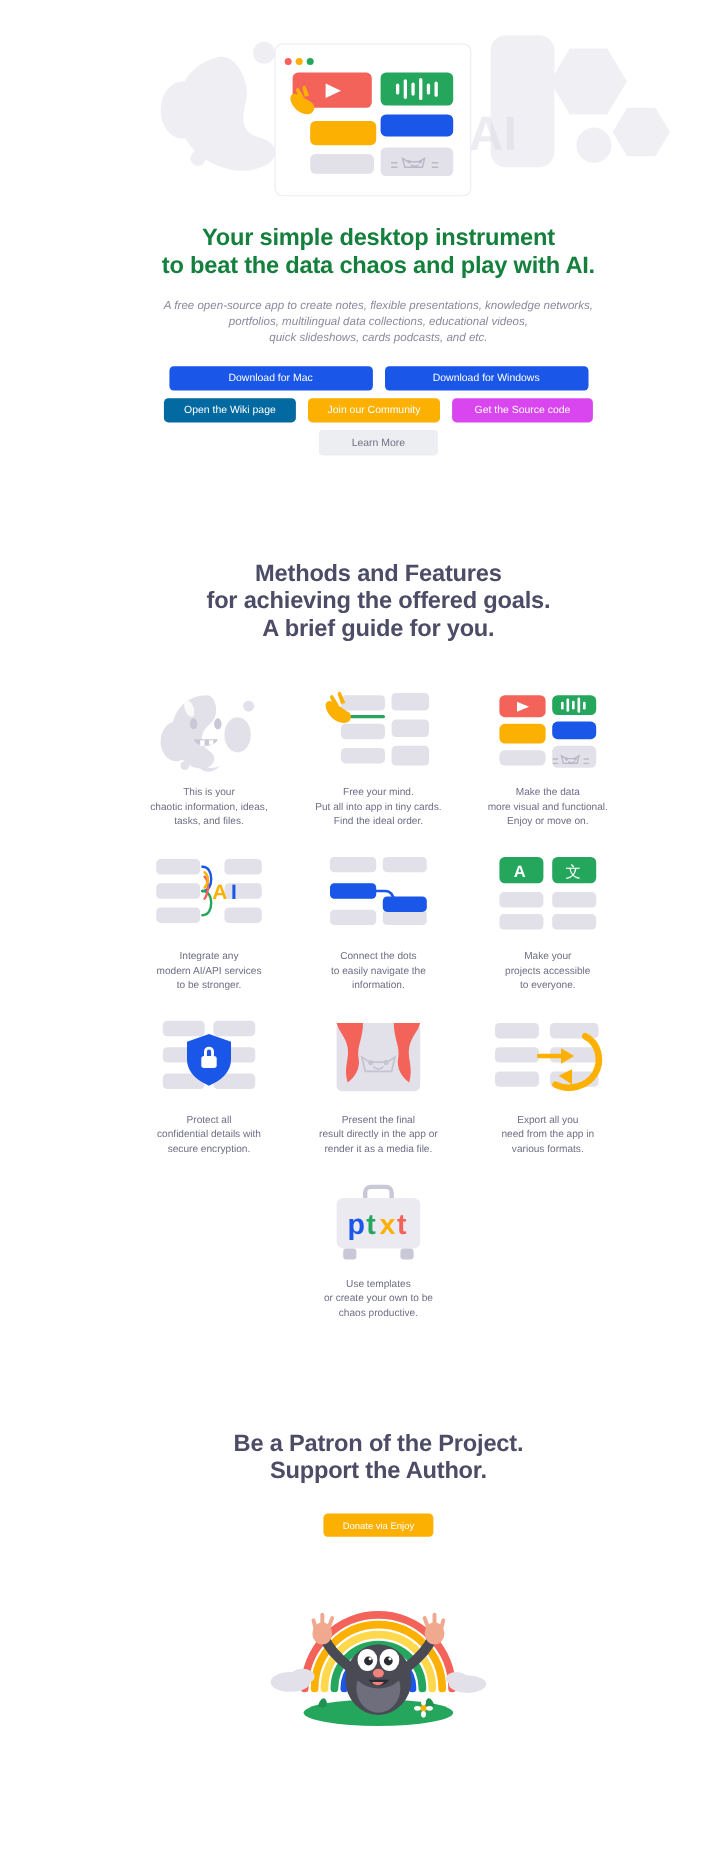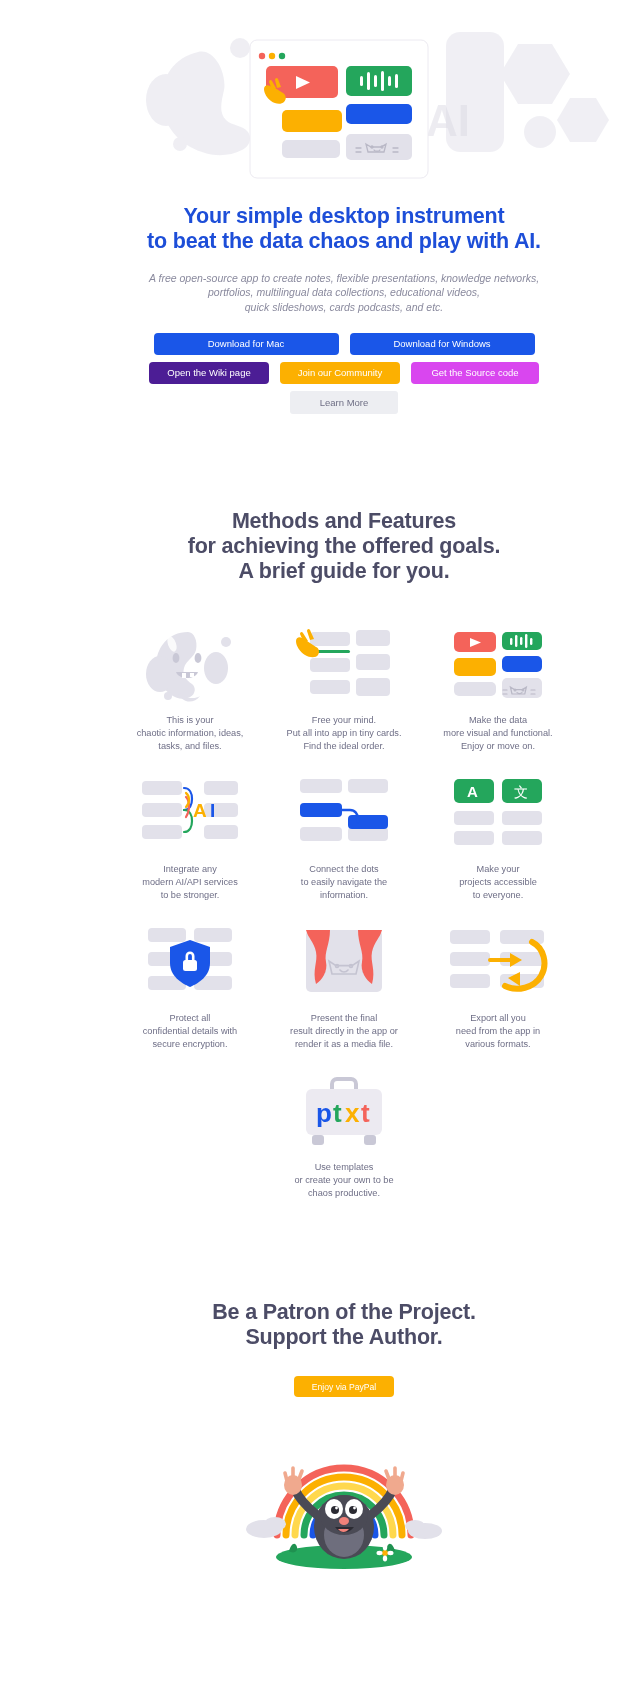--- a/index.html
+++ b/index.html
@@ -21,21 +21,21 @@
     width: 640px;
     height: 172px;
   }
   .hero-art svg { display: block; }
 
   .hero-title {
     text-align: center;
     font-size: 21.5px;
     line-height: 25px;
     font-weight: bold;
-    color: #1d4ed8;
+    color: #15803d;
     letter-spacing: -0.2px;
     margin-top: 18px;
   }
   .hero-sub {
     text-align: center;
     font-size: 10.5px;
     line-height: 14.4px;
     font-style: italic;
     color: #8a8a9e;
     margin-top: 17px;
@@ -58,21 +58,21 @@
     color: #ffffff;
     height: 22px;
     display: flex;
     align-items: center;
     justify-content: center;
     cursor: pointer;
     padding: 0 8px;
     white-space: nowrap;
   }
   .btn-blue { background: #1a56e8; width: 185px; }
-  .btn-green { background: #4c1d95; width: 120px; }
+  .btn-green { background: #0369a1; width: 120px; }
   .btn-yellow { background: #fcb001; width: 120px; }
   .btn-red { background: #d946ef; width: 128px; }
   .btn-grey {
     background: #edeef2;
     color: #6f6f85;
     width: 108px;
     height: 23px;
     border-radius: 3px;
   }
   .btn-row.single { margin-top: 2px; }
@@ -521,21 +521,21 @@
     </div>
   </section>
 
   <section>
     <h2 class="section-head sec-patron">
       <span>Be a Patron of the Project.</span><br>
       <span>Support the Author.</span>
     </h2>
 
     <div class="donate-wrap">
-      <button class="btn-donate">Enjoy via PayPal</button>
+      <button class="btn-donate">Donate via Enjoy</button>
     </div>
 
     <div class="mole-wrap">
       <svg width="230" height="160" viewBox="0 0 230 160" xmlns="http://www.w3.org/2000/svg">
 
         <g fill="none" stroke-width="7" stroke-linecap="round">
           <path d="M48 124a67 67 0 01134 0" stroke="#f4635a"></path>
           <path d="M57 124a58 58 0 01116 0" stroke="#fcb001"></path>
           <path d="M66 124a49 49 0 0198 0" stroke="#ffd84d"></path>
           <path d="M75 124a40 40 0 0180 0" stroke="#24a65c"></path>

